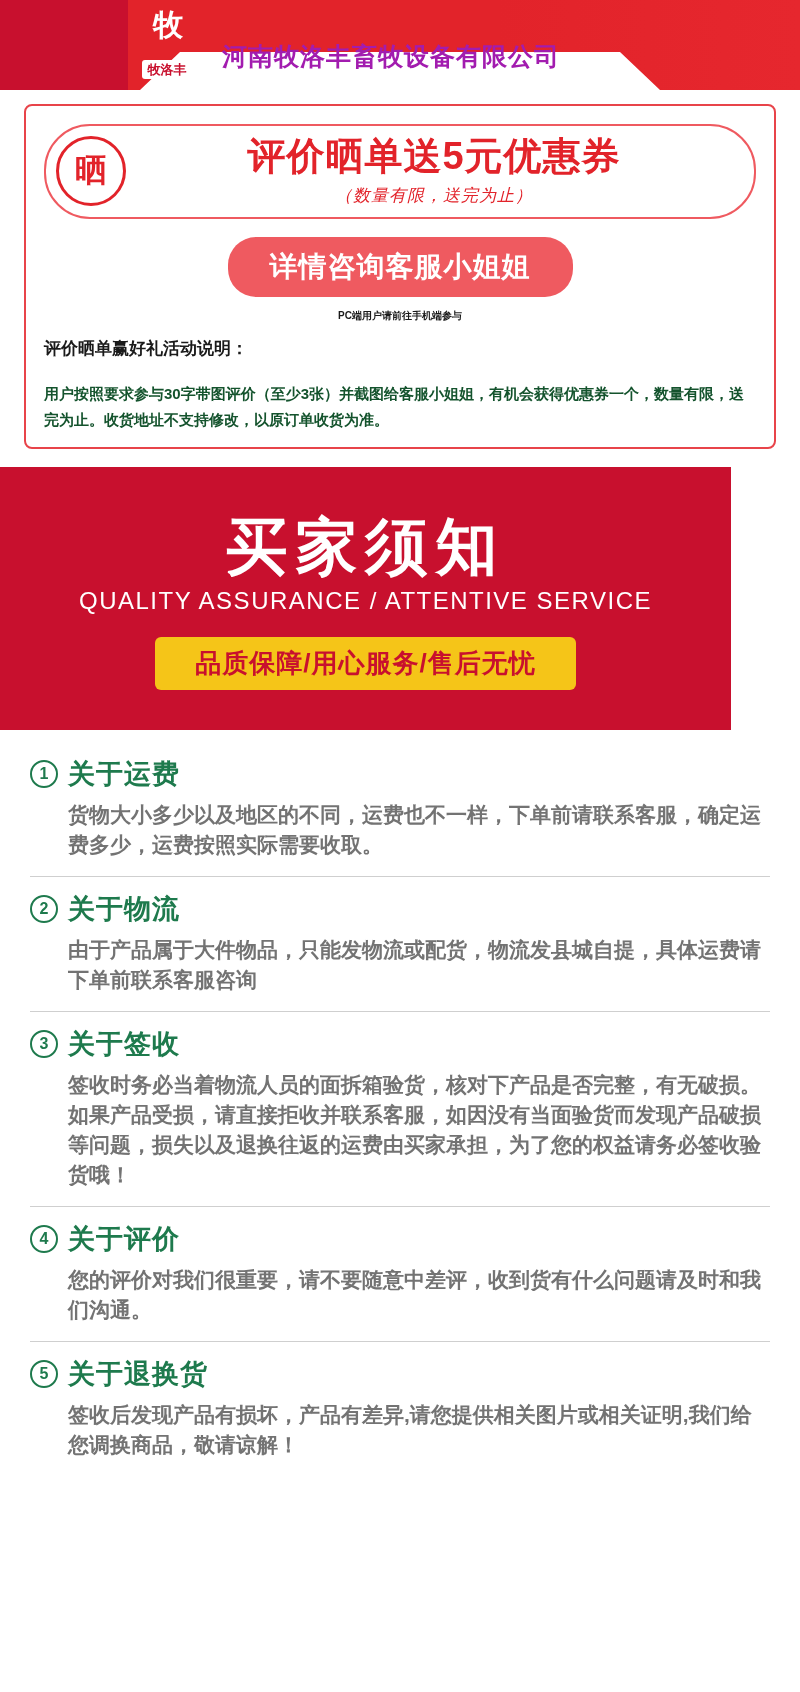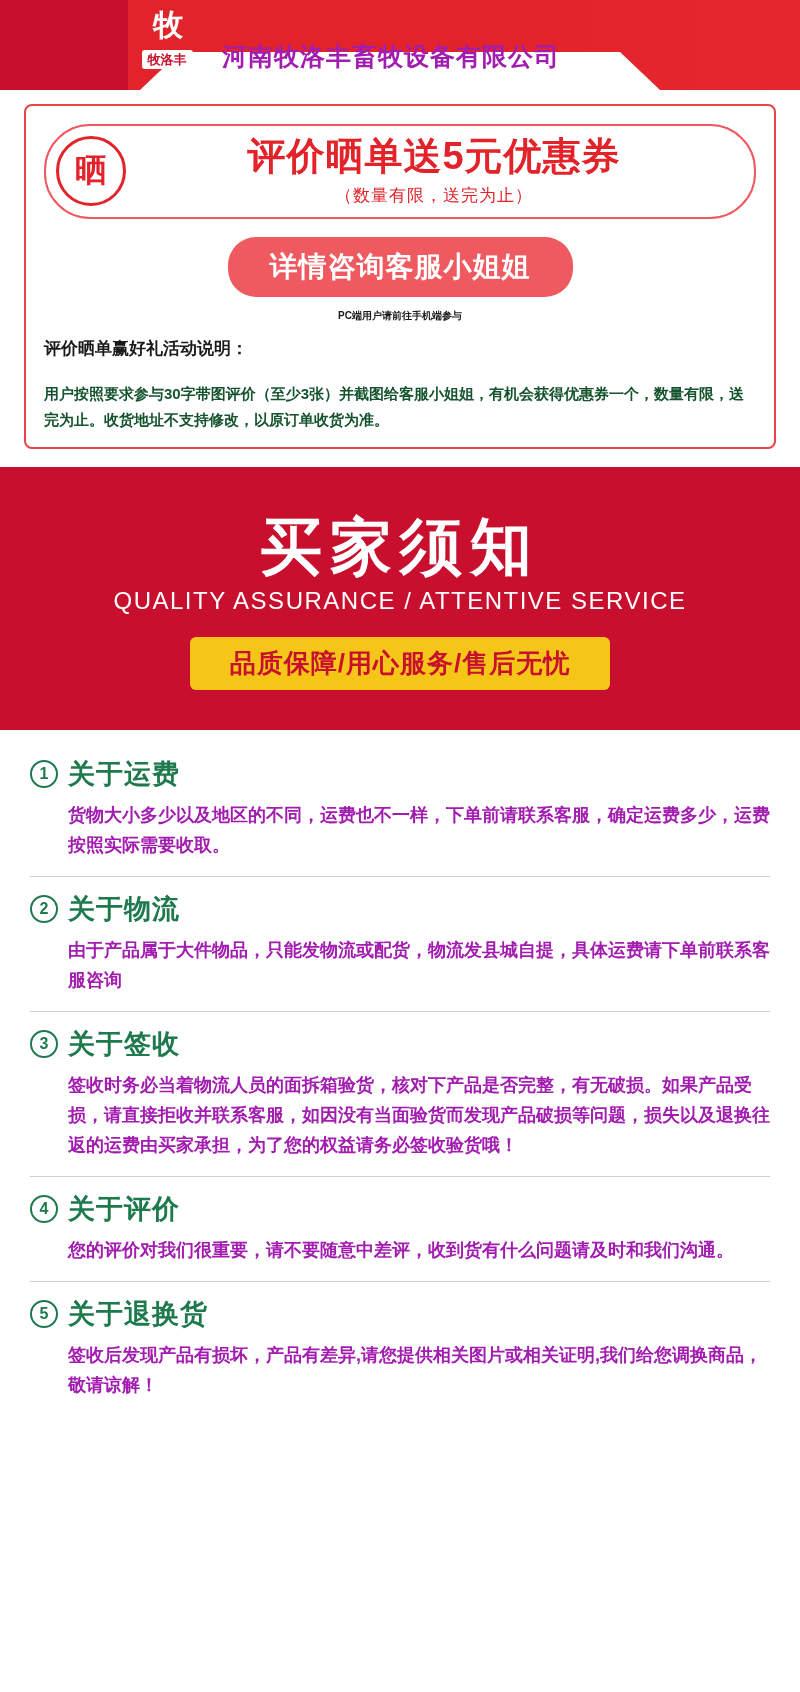--- a/index.html
+++ b/index.html
@@ -40,21 +40,21 @@
   }
   .logo-mark {
     font-size: 30px;
     font-weight: bold;
     letter-spacing: -2px;
     line-height: 34px;
     font-family: "Liberation Serif", serif;
   }
   .logo-sub {
     display: inline-block;
-    margin-top: 8px;
+    margin-top: 18px;
     background: #ffffff;
     color: #c8102e;
     font-size: 13px;
     font-weight: bold;
     padding: 2px 6px;
     border-radius: 3px;
     line-height: 15px;
   }
   .company-name {
     position: absolute;
@@ -107,20 +107,21 @@
     font-size: 38px;
     font-weight: bold;
     letter-spacing: 1px;
     line-height: 44px;
   }
   .promo-sub {
     color: #e2232a;
     font-size: 17px;
     margin-top: 6px;
     letter-spacing: 1px;
+    font-style: italic;
   }
   .promo-btn-row {
     text-align: center;
     margin-top: 18px;
   }
   .promo-btn {
     display: inline-block;
     background: #ef5a60;
     color: #ffffff;
     font-size: 28px;
@@ -145,21 +146,21 @@
   .promo-rule-body {
     font-size: 15px;
     color: #14532d;
     line-height: 26px;
     margin-top: 21px;
     font-weight: bold;
   }
 
   
   .banner {
-    width: 800px;
+    width: 731px;
     background: #c8102e;
     padding: 44px 0 40px 0;
     text-align: center;
     margin-top: 10px;
   }
   .banner-title {
     color: #ffffff;
     font-size: 62px;
     font-weight: bold;
     letter-spacing: 8px;
@@ -212,23 +213,23 @@
   }
   .item-title {
     color: #1e7a4d;
     font-size: 27px;
     font-weight: bold;
     letter-spacing: 1px;
   }
   .item-body {
     margin-top: 8px;
     margin-left: 38px;
-    font-size: 18px;
+    font-size: 21px;
     line-height: 30px;
-    color: #a21caf;
+    color: #737373;
     font-weight: bold;
   }
 </style>
 </head>
 <body>
 
 <div class="page">
 
   <div class="header">
     <div class="header-band"></div>

